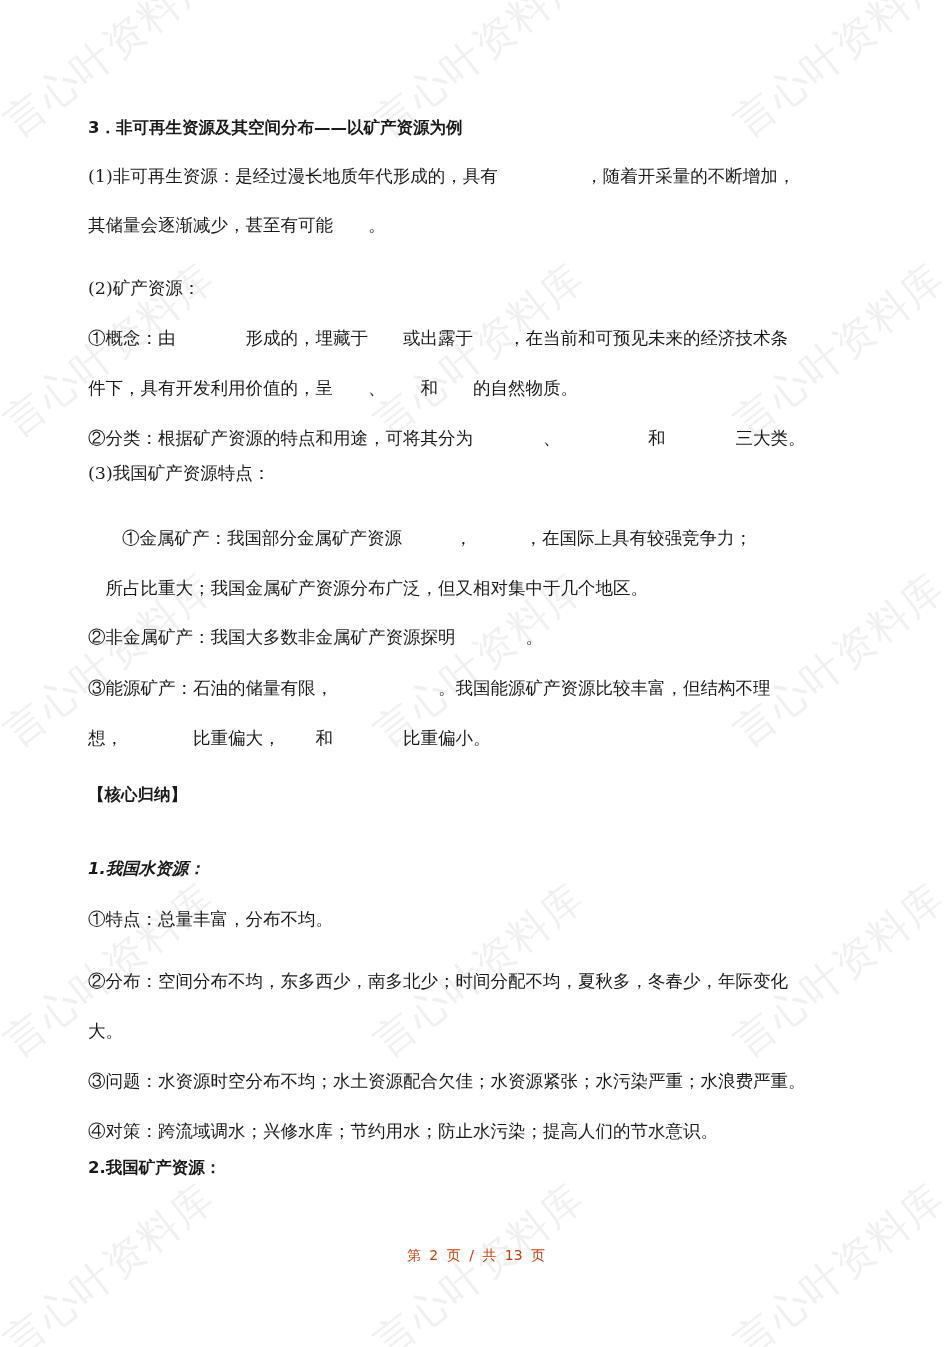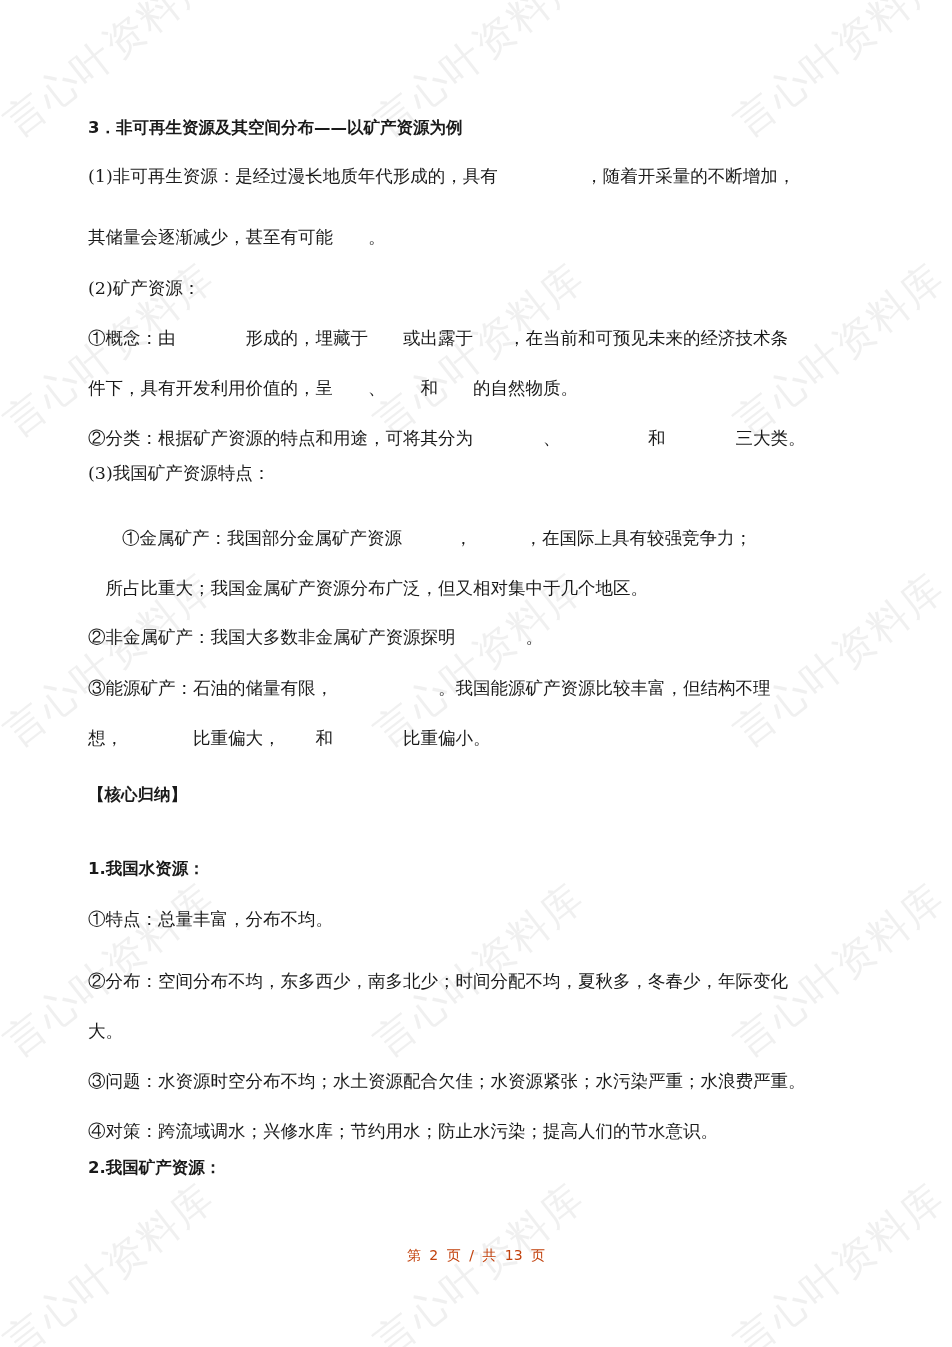--- a/index.html
+++ b/index.html
@@ -40,34 +40,34 @@
   <div class="wm" style="left:380px; top:1020px;">言心叶资料库</div>
   <div class="wm" style="left:740px; top:1020px;">言心叶资料库</div>
   <div class="wm" style="left:10px; top:1320px;">言心叶资料库</div>
   <div class="wm" style="left:380px; top:1320px;">言心叶资料库</div>
   <div class="wm" style="left:740px; top:1320px;">言心叶资料库</div>
 </div>
 
 <div class="page">
   <div class="line bold" style="top:117px;">3．非可再生资源及其空间分布——以矿产资源为例</div>
   <div class="line" style="top:165px;">(1)非可再生资源：是经过漫长地质年代形成的，具有　　　　　，随着开采量的不断增加，</div>
-  <div class="line" style="top:214px;margin-top:12px;">其储量会逐渐减少，甚至有可能　　。</div>
+  <div class="line" style="top:214px;">其储量会逐渐减少，甚至有可能　　。</div>
   <div class="line" style="top:277px;">(2)矿产资源：</div>
   <div class="line" style="top:327px;">①概念：由　　　　形成的，埋藏于　　或出露于　　，在当前和可预见未来的经济技术条</div>
   <div class="line" style="top:377px;">件下，具有开发利用价值的，呈　　、　　和　　的自然物质。</div>
   <div class="line" style="top:427px;">②分类：根据矿产资源的特点和用途，可将其分为　　　　、　　　　　和　　　　三大类。</div>
   <div class="line" style="top:462px;">(3)我国矿产资源特点：</div>
   <div class="line" style="top:527px;margin-left:34px;">①金属矿产：我国部分金属矿产资源　　　，　　　，在国际上具有较强竞争力；</div>
   <div class="line" style="top:577px;">　所占比重大；我国金属矿产资源分布广泛，但又相对集中于几个地区。</div>
   <div class="line" style="top:627px;font-family:Liberation Mono, monospace;">②非金属矿产：我国大多数非金属矿产资源探明　　　　。</div>
   <div class="line" style="top:677px;">③能源矿产：石油的储量有限，　　　　　　。我国能源矿产资源比较丰富，但结构不理</div>
   <div class="line" style="top:727px;">想，　　　　比重偏大，　　和　　　　比重偏小。</div>
 
   <div class="line bold" style="top:784px;">【核心归纳】</div>
-  <div class="line bold" style="top:858px;">1.我国水资源：</div>
+  <div class="line bold" style="top:858px;font-style:italic;">1.我国水资源：</div>
   <div class="line" style="top:908px;">①特点：总量丰富，分布不均。</div>
   <div class="line" style="top:970px;">②分布：空间分布不均，东多西少，南多北少；时间分配不均，夏秋多，冬春少，年际变化</div>
   <div class="line" style="top:1020px;">大。</div>
   <div class="line" style="top:1070px;">③问题：水资源时空分布不均；水土资源配合欠佳；水资源紧张；水污染严重；水浪费严重。</div>
   <div class="line" style="top:1120px;">④对策：跨流域调水；兴修水库；节约用水；防止水污染；提高人们的节水意识。</div>
   <div class="line bold" style="top:1157px;">2.我国矿产资源：</div>
 
   <div class="footer">第 2 页 / 共 13 页</div>
 </div>
 

